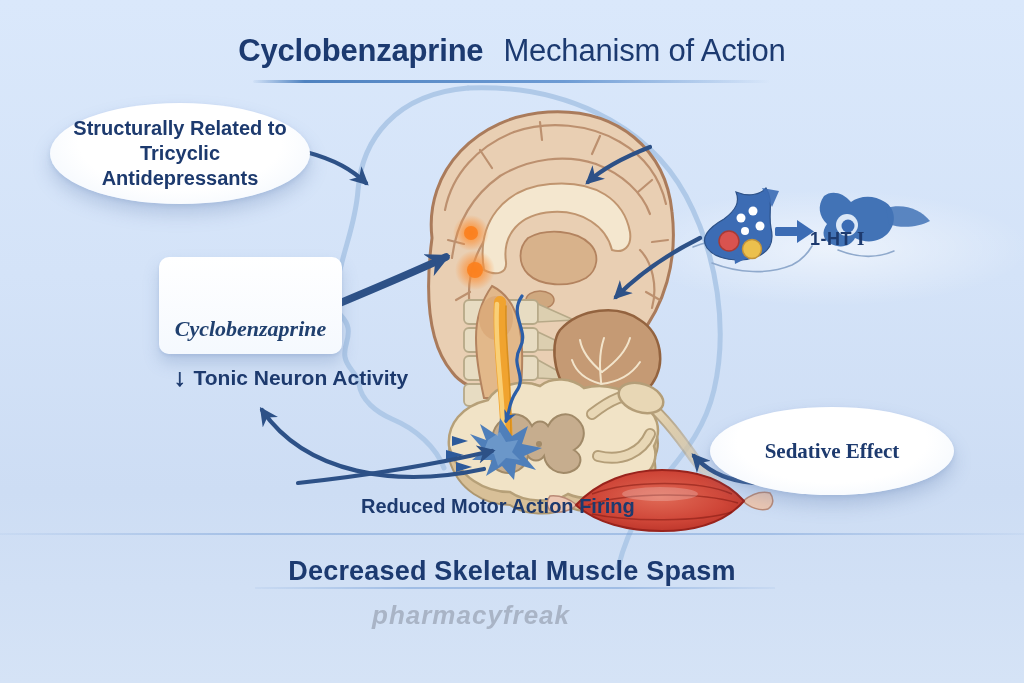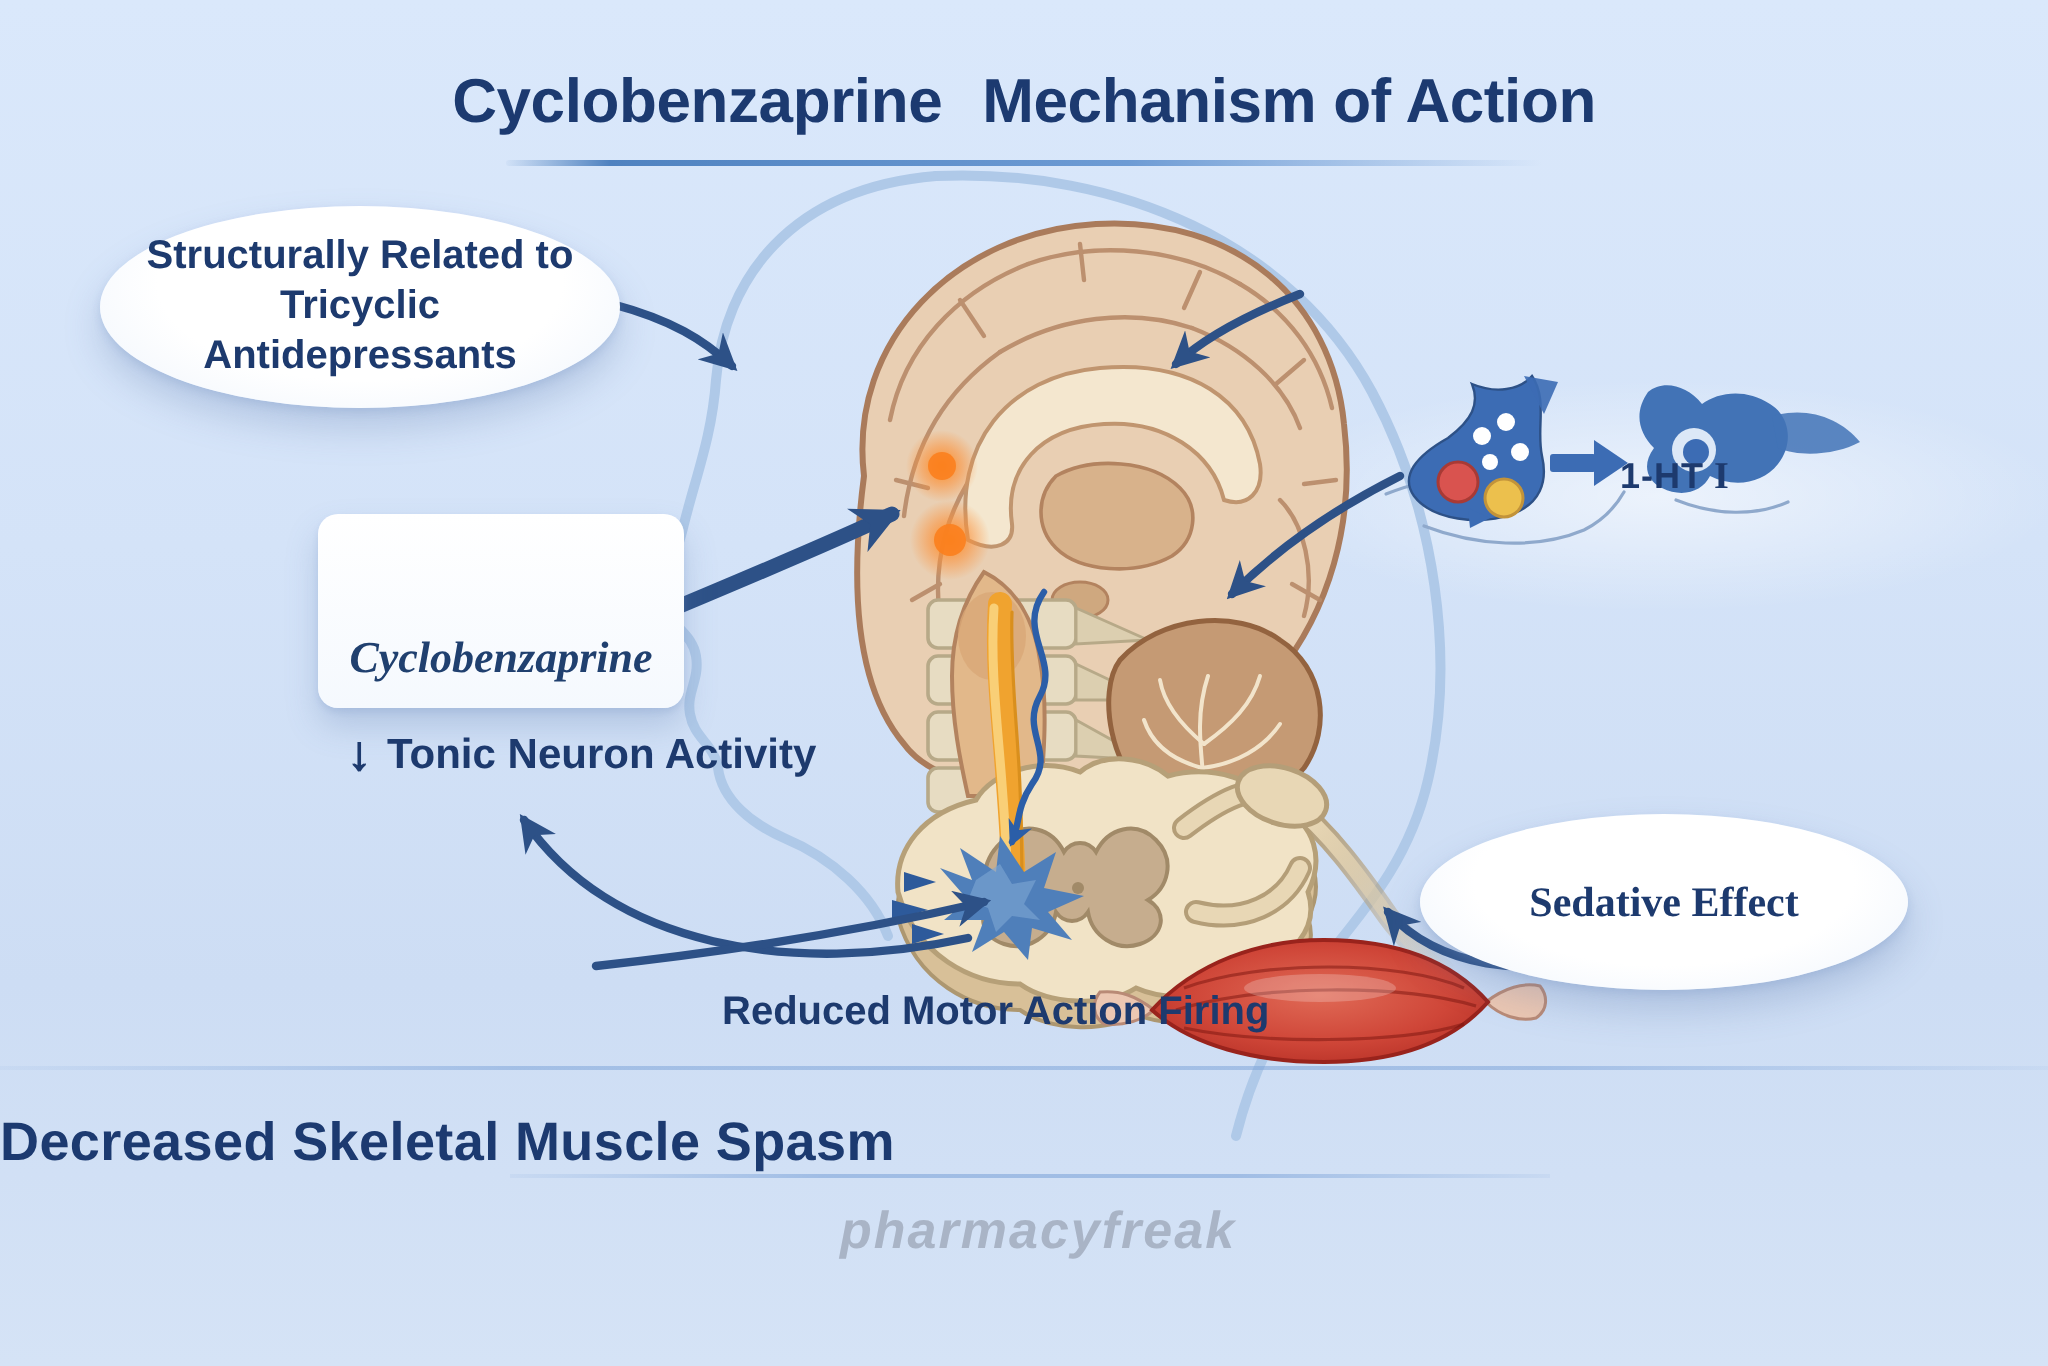--- a/index.html
+++ b/index.html
@@ -5,21 +5,21 @@
   html,body{margin:0;padding:0;background:#b9cfe9;}
   .stage{
     position:relative;width:1024px;height:683px;overflow:hidden;
     font-family:"Liberation Sans",sans-serif;
     background:linear-gradient(180deg,#dae8fb 0%,#d4e3f8 40%,#cdddf4 72%,#d5e3f6 100%);
   }
   .abs{position:absolute;}
   
   .title{top:33px;left:0;width:100%;text-align:center;color:#1c3a70;font-size:31px;letter-spacing:-0.2px;}
   .title .drug{font-weight:800;}
-  .title .rest{font-weight:700;margin-left:20px;}
+  .title .rest{font-weight:400;margin-left:20px;}
   .title-rule{top:80px;left:253px;width:518px;height:3px;border-radius:2px;
     background:linear-gradient(to right,rgba(79,130,192,0.05),#4f82c0 10%,#6d9bd4 60%,rgba(109,155,212,0));}
   
   .bubble{
     border-radius:50%;
     background:radial-gradient(ellipse at 50% 38%,#ffffff 55%,#f4f8fd 82%,#eaf1fb 100%);
     box-shadow:0 10px 18px rgba(90,120,170,.28),0 2px 4px rgba(120,150,200,.22);
     display:flex;align-items:center;justify-content:center;text-align:center;
     color:#1d3a6e;font-weight:700;font-size:20px;line-height:1.25;
     padding:0 20px;box-sizing:border-box;
@@ -35,27 +35,27 @@
     box-shadow:0 9px 16px rgba(90,120,170,.26),0 2px 3px rgba(120,150,200,.2);
     display:flex;align-items:flex-end;justify-content:center;padding-bottom:12px;box-sizing:border-box;
     font-family:"Liberation Serif",serif;font-style:italic;font-weight:700;font-size:22px;color:#20406f;
   }
   
   .tonic{left:173px;top:366px;display:flex;align-items:center;gap:8px;
     color:#1d3a6e;font-weight:700;font-size:21px;}
   .tonic .dn{font-size:25px;font-weight:800;line-height:1;margin-top:-2px;
     text-shadow:0.7px 0 0 currentColor;}
   .reduced{left:361px;top:495px;color:#1d3a6e;font-weight:700;font-size:20px;}
-  .decreased{top:556px;left:0;width:100%;text-align:left;color:#1c3a70;font-weight:800;font-size:27px;letter-spacing:.2px;}
+  .decreased{top:556px;left:0;width:100%;text-align:center;color:#1c3a70;font-weight:800;font-size:27px;letter-spacing:.2px;}
   .rule-a{top:533px;left:0;width:1024px;height:2px;
     background:linear-gradient(to right,rgba(120,160,215,.08),rgba(120,160,215,.5) 25%,rgba(120,160,215,.5) 75%,rgba(120,160,215,.08));}
   .rule-b{top:587px;left:255px;width:520px;height:2px;
     background:linear-gradient(to right,rgba(120,160,215,.1),rgba(120,160,215,.55) 30%,rgba(120,160,215,.55) 70%,rgba(120,160,215,.1));}
   .watermark{top:600px;left:0;width:92%;text-align:center;font-style:italic;font-weight:700;
-    font-size:26px;color:#a9b4c6;letter-spacing:1px;margin-left:48px;}
+    font-size:26px;color:#a9b4c6;letter-spacing:1px;}
   .receptor{left:810px;top:228px;color:#1d3a6e;font-size:18px;font-weight:600;letter-spacing:.5px;}
   .receptor .state{font-family:"Liberation Serif",serif;font-weight:700;margin-left:5px;font-size:19px;}
   svg{position:absolute;left:0;top:0;}
 </style>
 </head>
 <body>
 
 <div class="stage">
 
   <svg width="1024" height="683" viewBox="0 0 1024 683">

